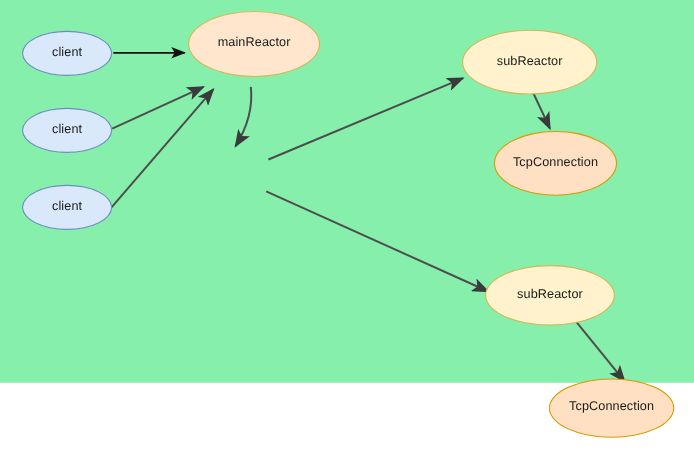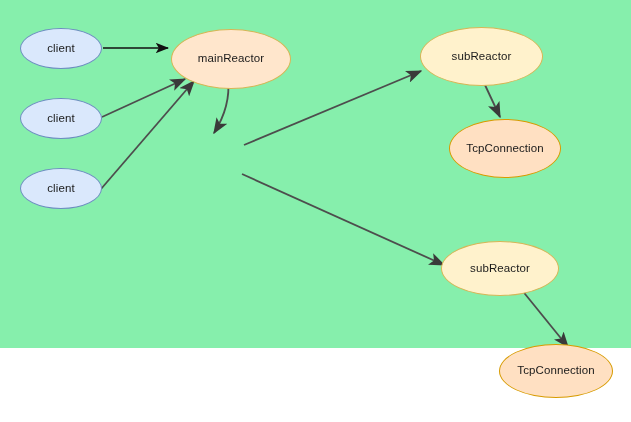--- a/index.html
+++ b/index.html
@@ -88,21 +88,21 @@
   </div>
 
   <div class="node n-client" style="left:20px; top:98px; width:82px; height:41px;">
     <span class="node-label">client</span>
   </div>
 
   <div class="node n-client" style="left:20px; top:168px; width:82px; height:41px;">
     <span class="node-label">client</span>
   </div>
 
-  <div class="node n-main" style="left:171px; top:29px; width:120px; height:60px;">
+  <div class="node n-main" style="left:171px; top:10px; width:120px; height:60px;">
     <span class="node-label">mainReactor</span>
   </div>
 
 
   <div class="node n-reactor" style="left:420px; top:27px; width:123px; height:59px;">
     <span class="node-label">subReactor</span>
   </div>
 
   <div class="node n-conn" style="left:449px; top:119px; width:112px; height:59px;">
     <span class="node-label">TcpConnection</span>

